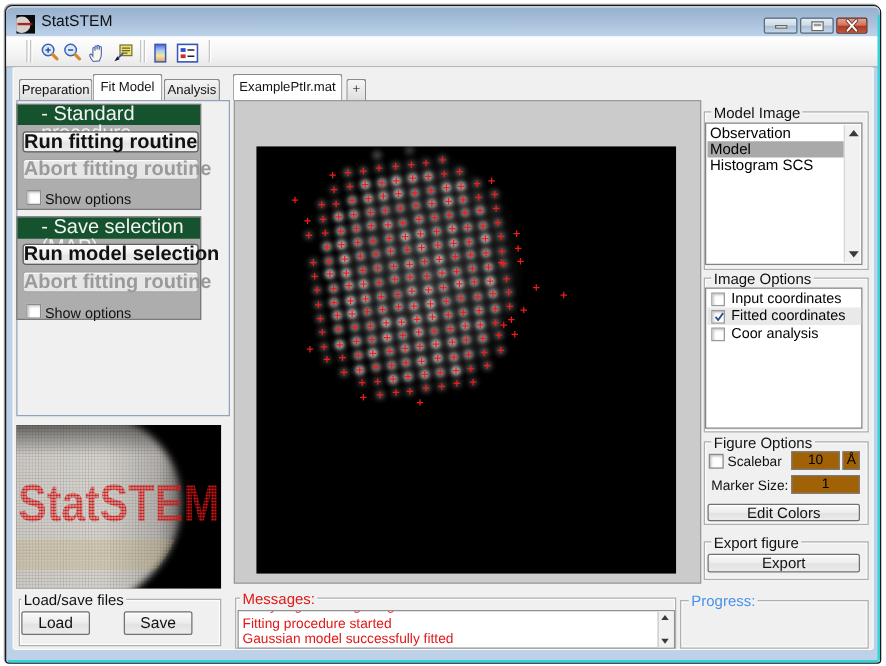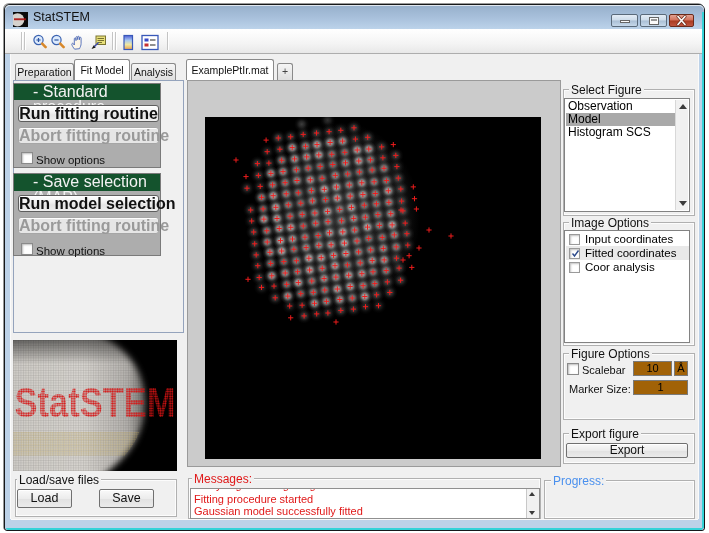--- a/index.html
+++ b/index.html
@@ -401,21 +401,21 @@
         <circle cx="122.9" cy="196.0" r="7.7" fill="url(#atom)" opacity="0.26"></circle>
         <circle cx="135.8" cy="193.4" r="7.7" fill="url(#atom)" opacity="0.34"></circle>
         <circle cx="148.4" cy="192.1" r="7.7" fill="url(#atom)" opacity="0.28"></circle>
         <circle cx="160.5" cy="189.7" r="7.7" fill="url(#atom)" opacity="0.24"></circle>
         <circle cx="173.5" cy="188.7" r="7.7" fill="url(#atom)" opacity="0.22"></circle>
         <path d="M58.5 23.1h5.2M61.1 20.5v5.2M70.7 21.0h5.2M73.3 18.4v5.2M83.1 19.8h5.2M85.7 17.2v5.2M95.6 17.4h5.2M98.2 14.8v5.2M108.9 16.0h5.2M111.5 13.4v5.2M121.5 14.7h5.2M124.1 12.1v5.2M133.2 13.3h5.2M135.8 10.7v5.2M146.4 10.8h5.2M149.0 8.2v5.2M59.6 34.7h5.2M62.2 32.1v5.2M72.3 32.2h5.2M74.9 29.6v5.2M84.6 30.6h5.2M87.2 28.0v5.2M98.0 29.3h5.2M100.6 26.7v5.2M109.4 27.6h5.2M112.0 25.0v5.2M122.5 25.5h5.2M125.1 22.9v5.2M135.0 24.1h5.2M137.6 21.5v5.2M147.8 22.1h5.2M150.4 19.5v5.2M160.1 20.3h5.2M162.7 17.7v5.2M49.8 46.6h5.2M52.4 44.0v5.2M61.3 46.1h5.2M63.9 43.5v5.2M74.1 43.3h5.2M76.7 40.7v5.2M87.0 41.9h5.2M89.6 39.3v5.2M99.1 39.9h5.2M101.7 37.3v5.2M111.2 37.9h5.2M113.8 35.3v5.2M124.2 37.3h5.2M126.8 34.7v5.2M137.2 35.3h5.2M139.8 32.7v5.2M149.6 33.0h5.2M152.2 30.4v5.2M161.2 32.0h5.2M163.8 29.4v5.2M174.1 29.9h5.2M176.7 27.3v5.2M185.7 27.6h5.2M188.3 25.0v5.2M38.4 59.6h5.2M41.0 57.0v5.2M50.8 58.4h5.2M53.4 55.8v5.2M63.3 56.4h5.2M65.9 53.8v5.2M75.4 54.6h5.2M78.0 52.0v5.2M88.8 52.8h5.2M91.4 50.2v5.2M100.6 51.2h5.2M103.2 48.6v5.2M112.6 49.4h5.2M115.2 46.8v5.2M125.2 47.5h5.2M127.8 44.9v5.2M137.9 45.8h5.2M140.5 43.2v5.2M151.2 44.0h5.2M153.8 41.4v5.2M162.8 42.8h5.2M165.4 40.2v5.2M175.3 40.8h5.2M177.9 38.2v5.2M188.2 38.4h5.2M190.8 35.8v5.2M39.4 71.2h5.2M42.0 68.6v5.2M52.6 69.4h5.2M55.2 66.8v5.2M65.0 67.8h5.2M67.6 65.2v5.2M77.5 65.7h5.2M80.1 63.1v5.2M89.4 63.5h5.2M92.0 60.9v5.2M102.7 62.8h5.2M105.3 60.2v5.2M114.5 61.3h5.2M117.1 58.7v5.2M127.7 58.4h5.2M130.3 55.8v5.2M140.1 57.0h5.2M142.7 54.4v5.2M151.8 55.0h5.2M154.4 52.4v5.2M164.5 53.0h5.2M167.1 50.4v5.2M176.4 51.3h5.2M179.0 48.7v5.2M189.3 49.6h5.2M191.9 47.0v5.2M54.0 80.4h5.2M56.6 77.8v5.2M65.6 78.7h5.2M68.2 76.1v5.2M78.6 76.8h5.2M81.2 74.2v5.2M90.7 75.8h5.2M93.3 73.2v5.2M103.8 73.6h5.2M106.4 71.0v5.2M116.7 72.3h5.2M119.3 69.7v5.2M128.8 70.0h5.2M131.4 67.4v5.2M141.7 68.0h5.2M144.3 65.4v5.2M154.2 65.8h5.2M156.8 63.2v5.2M166.5 64.8h5.2M169.1 62.2v5.2M178.8 63.6h5.2M181.4 61.0v5.2M190.7 61.1h5.2M193.3 58.5v5.2M43.1 93.0h5.2M45.7 90.4v5.2M55.5 91.9h5.2M58.1 89.3v5.2M68.2 90.3h5.2M70.8 87.7v5.2M80.7 87.8h5.2M83.3 85.2v5.2M93.2 86.2h5.2M95.8 83.6v5.2M104.8 83.9h5.2M107.4 81.3v5.2M118.0 82.6h5.2M120.6 80.0v5.2M129.7 81.1h5.2M132.3 78.5v5.2M142.6 79.1h5.2M145.2 76.5v5.2M155.3 77.6h5.2M157.9 75.0v5.2M167.7 76.5h5.2M170.3 73.9v5.2M180.7 73.8h5.2M183.3 71.2v5.2M193.2 72.0h5.2M195.8 69.4v5.2M205.7 69.9h5.2M208.3 67.3v5.2M44.1 104.0h5.2M46.7 101.4v5.2M56.3 102.1h5.2M58.9 99.5v5.2M69.4 101.5h5.2M72.0 98.9v5.2M82.5 99.2h5.2M85.1 96.6v5.2M94.6 97.4h5.2M97.2 94.8v5.2M107.3 96.0h5.2M109.9 93.4v5.2M120.0 94.4h5.2M122.6 91.8v5.2M132.1 92.3h5.2M134.7 89.7v5.2M143.8 90.4h5.2M146.4 87.8v5.2M156.7 88.2h5.2M159.3 85.6v5.2M168.8 86.8h5.2M171.4 84.2v5.2M181.3 85.3h5.2M183.9 82.7v5.2M194.0 84.1h5.2M196.6 81.5v5.2M206.9 81.7h5.2M209.5 79.1v5.2M46.1 115.0h5.2M48.7 112.4v5.2M59.2 113.8h5.2M61.8 111.2v5.2M71.6 111.5h5.2M74.2 108.9v5.2M83.2 110.3h5.2M85.8 107.7v5.2M95.6 109.0h5.2M98.2 106.4v5.2M108.1 106.2h5.2M110.7 103.6v5.2M120.4 104.7h5.2M123.0 102.1v5.2M134.0 103.8h5.2M136.6 101.2v5.2M146.1 101.4h5.2M148.7 98.8v5.2M157.7 100.2h5.2M160.3 97.6v5.2M170.3 97.6h5.2M172.9 95.0v5.2M183.2 96.7h5.2M185.8 94.1v5.2M195.3 93.9h5.2M197.9 91.3v5.2M208.8 92.0h5.2M211.4 89.4v5.2M47.1 126.8h5.2M49.7 124.2v5.2M59.6 125.0h5.2M62.2 122.4v5.2M72.9 123.6h5.2M75.5 121.0v5.2M84.9 122.0h5.2M87.5 119.4v5.2M97.4 120.2h5.2M100.0 117.6v5.2M110.6 118.5h5.2M113.2 115.9v5.2M121.9 115.8h5.2M124.5 113.2v5.2M135.2 114.9h5.2M137.8 112.3v5.2M147.1 113.0h5.2M149.7 110.4v5.2M159.9 110.1h5.2M162.5 107.5v5.2M171.8 108.4h5.2M174.4 105.8v5.2M184.5 107.9h5.2M187.1 105.3v5.2M197.6 106.1h5.2M200.2 103.5v5.2M48.6 137.9h5.2M51.2 135.3v5.2M62.3 135.3h5.2M64.9 132.7v5.2M74.1 134.0h5.2M76.7 131.4v5.2M86.3 132.2h5.2M88.9 129.6v5.2M98.5 130.6h5.2M101.1 128.0v5.2M111.2 128.3h5.2M113.8 125.7v5.2M123.5 127.8h5.2M126.1 125.2v5.2M136.8 126.1h5.2M139.4 123.5v5.2M149.4 124.0h5.2M152.0 121.4v5.2M161.1 121.4h5.2M163.7 118.8v5.2M174.6 120.4h5.2M177.2 117.8v5.2M186.7 117.9h5.2M189.3 115.3v5.2M199.3 116.7h5.2M201.9 114.1v5.2M50.2 148.7h5.2M52.8 146.1v5.2M63.1 146.4h5.2M65.7 143.8v5.2M76.2 144.6h5.2M78.8 142.0v5.2M88.8 143.8h5.2M91.4 141.2v5.2M101.3 141.2h5.2M103.9 138.6v5.2M113.6 140.7h5.2M116.2 138.1v5.2M126.0 138.4h5.2M128.6 135.8v5.2M138.3 136.5h5.2M140.9 133.9v5.2M151.0 134.9h5.2M153.6 132.3v5.2M163.1 132.9h5.2M165.7 130.3v5.2M175.7 131.4h5.2M178.3 128.8v5.2M188.6 129.9h5.2M191.2 127.3v5.2M200.2 128.1h5.2M202.8 125.5v5.2M40.4 162.3h5.2M43.0 159.7v5.2M51.6 160.5h5.2M54.2 157.9v5.2M64.2 158.8h5.2M66.8 156.2v5.2M77.6 156.0h5.2M80.2 153.4v5.2M90.0 154.7h5.2M92.6 152.1v5.2M102.1 153.0h5.2M104.7 150.4v5.2M114.6 151.3h5.2M117.2 148.7v5.2M127.4 148.7h5.2M130.0 146.1v5.2M139.8 147.9h5.2M142.4 145.3v5.2M152.6 145.9h5.2M155.2 143.3v5.2M164.6 143.6h5.2M167.2 141.0v5.2M176.6 142.9h5.2M179.2 140.3v5.2M188.9 141.2h5.2M191.5 138.6v5.2M201.5 138.7h5.2M204.1 136.1v5.2M53.9 170.4h5.2M56.5 167.8v5.2M66.4 169.1h5.2M69.0 166.5v5.2M79.1 167.3h5.2M81.7 164.7v5.2M90.7 165.6h5.2M93.3 163.0v5.2M104.2 164.0h5.2M106.8 161.4v5.2M116.5 161.6h5.2M119.1 159.0v5.2M128.3 160.1h5.2M130.9 157.5v5.2M141.1 158.2h5.2M143.7 155.6v5.2M154.3 156.7h5.2M156.9 154.1v5.2M165.4 154.8h5.2M168.0 152.2v5.2M178.6 153.6h5.2M181.2 151.0v5.2M191.5 151.1h5.2M194.1 148.5v5.2M204.2 150.4h5.2M206.8 147.8v5.2M67.6 180.8h5.2M70.2 178.2v5.2M80.2 179.1h5.2M82.8 176.5v5.2M93.2 176.7h5.2M95.8 174.1v5.2M105.7 175.3h5.2M108.3 172.7v5.2M117.2 173.0h5.2M119.8 170.4v5.2M129.7 172.0h5.2M132.3 169.4v5.2M142.6 169.5h5.2M145.2 166.9v5.2M155.5 168.7h5.2M158.1 166.1v5.2M167.2 166.6h5.2M169.8 164.0v5.2M179.8 164.9h5.2M182.4 162.3v5.2M193.0 163.2h5.2M195.6 160.6v5.2M82.1 189.0h5.2M84.7 186.4v5.2M94.5 188.2h5.2M97.1 185.6v5.2M106.9 186.3h5.2M109.5 183.7v5.2M118.8 184.3h5.2M121.4 181.7v5.2M132.2 182.5h5.2M134.8 179.9v5.2M144.6 181.0h5.2M147.2 178.4v5.2M157.2 179.5h5.2M159.8 176.9v5.2M169.0 177.8h5.2M171.6 175.2v5.2M182.2 175.5h5.2M184.8 172.9v5.2M83.1 200.8h5.2M85.7 198.2v5.2M96.5 198.9h5.2M99.1 196.3v5.2M109.1 196.9h5.2M111.7 194.3v5.2M120.3 196.0h5.2M122.9 193.4v5.2M133.2 193.4h5.2M135.8 190.8v5.2M145.8 192.1h5.2M148.4 189.5v5.2M157.9 189.7h5.2M160.5 187.1v5.2M170.9 188.7h5.2M173.5 186.1v5.2M221.4 113.0h5.2M224.0 110.4v5.2M243.4 119.0h5.2M246.0 116.4v5.2M211.4 131.0h5.2M214.0 128.4v5.2M193.4 93.0h5.2M196.0 90.4v5.2M195.4 143.0h5.2M198.0 140.4v5.2M128.4 205.0h5.2M131.0 202.4v5.2M28.4 43.0h5.2M31.0 40.4v5.2" stroke="#ee1c1c" stroke-width="1" fill="none"></path>
       </svg>
     </div>
 
 <div class="group" style="left:563px;top:89px;width:132px;height:127px;"></div>
-<div class="glabel" style="left:569px;top:83px;">Select Figure</div>
+<div class="glabel" style="left:569px;top:83px;">Model Image</div>
 <div class="abs" id="listbox">
   <div class="lrow" style="top:1px;">Observation</div>
   <div class="lrow" style="top:14px;background:#a9a9a9;">Model</div>
   <div class="lrow" style="top:27px;">Histogram SCS</div>
   <div class="sbar">
         <div class="sarr up"></div>
         <div class="sarr dn"></div>
       </div>
 </div>
 <div class="group" style="left:563px;top:222px;width:132px;height:124px;"></div>
@@ -439,20 +439,21 @@
       </div>
 </div>
 <div class="group" style="left:563px;top:353px;width:132px;height:67px;"></div>
 <div class="glabel" style="left:569px;top:347px;">Figure Options</div>
 <div class="cb" style="left:567px;top:363px;"></div>
 <div class="lbl" style="left:582px;top:364px;font-size:11px;">Scalebar</div>
 <div class="edit" style="left:633px;top:361px;width:39px;height:15px;line-height:13px;">10</div>
 <div class="edit" style="left:674px;top:361px;width:14px;height:15px;line-height:13px;font-size:11px;">Å</div>
 <div class="lbl" style="left:569px;top:383px;font-size:11px;">Marker Size:</div>
 <div class="edit" style="left:633px;top:380px;width:55px;height:15px;line-height:13px;">1</div>
+<div class="btn thin" style="left:566px;top:403px;width:122px;height:14px;line-height:12px;font-size:12px;">Edit Colors</div>
 <div class="group" style="left:563px;top:433px;width:132px;height:31px;"></div>
 <div class="glabel" style="left:569px;top:427px;">Export figure</div>
 <div class="btn thin" style="left:566px;top:443px;width:122px;height:15px;line-height:13px;font-size:12px;">Export</div>
 
 <div class="group" style="left:188px;top:478px;width:353px;height:41px;"></div>
 <div class="glabel" style="left:192px;top:472px;color:#e01818;">Messages:</div>
 <div class="abs" id="msgbox">
   <div class="msgline" style="top:-10px;">Analysing incoming images routine</div>
   <div class="msgline" style="top:4px;">Fitting procedure started</div>
   <div class="msgline" style="top:16px;">Gaussian model successfully fitted</div>

